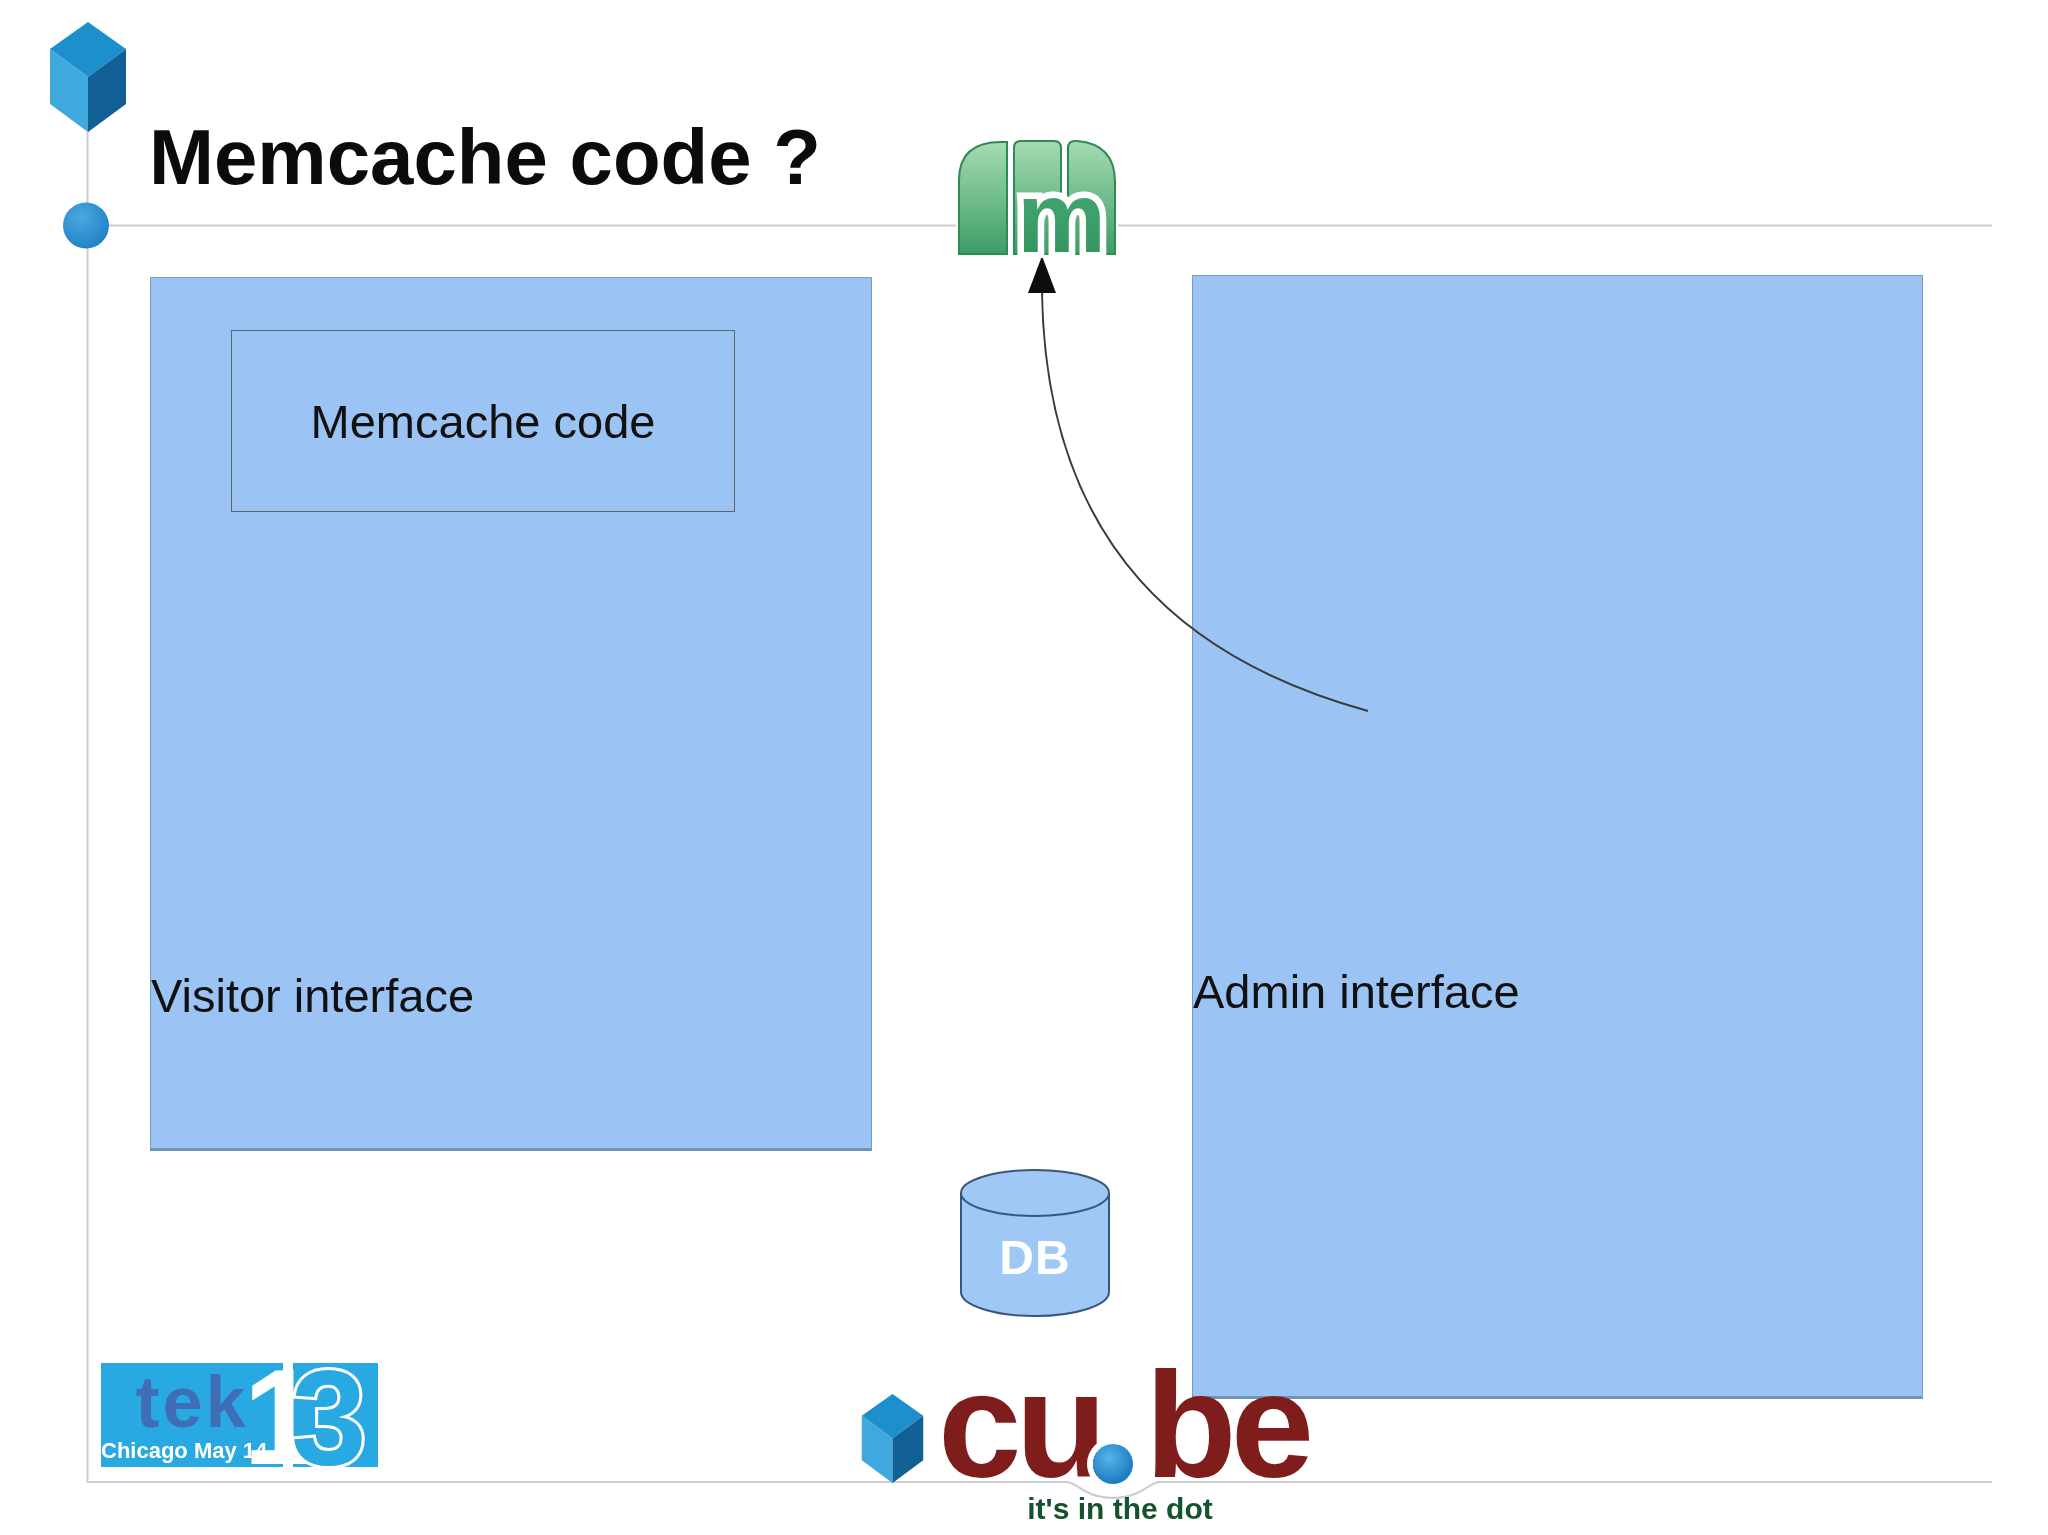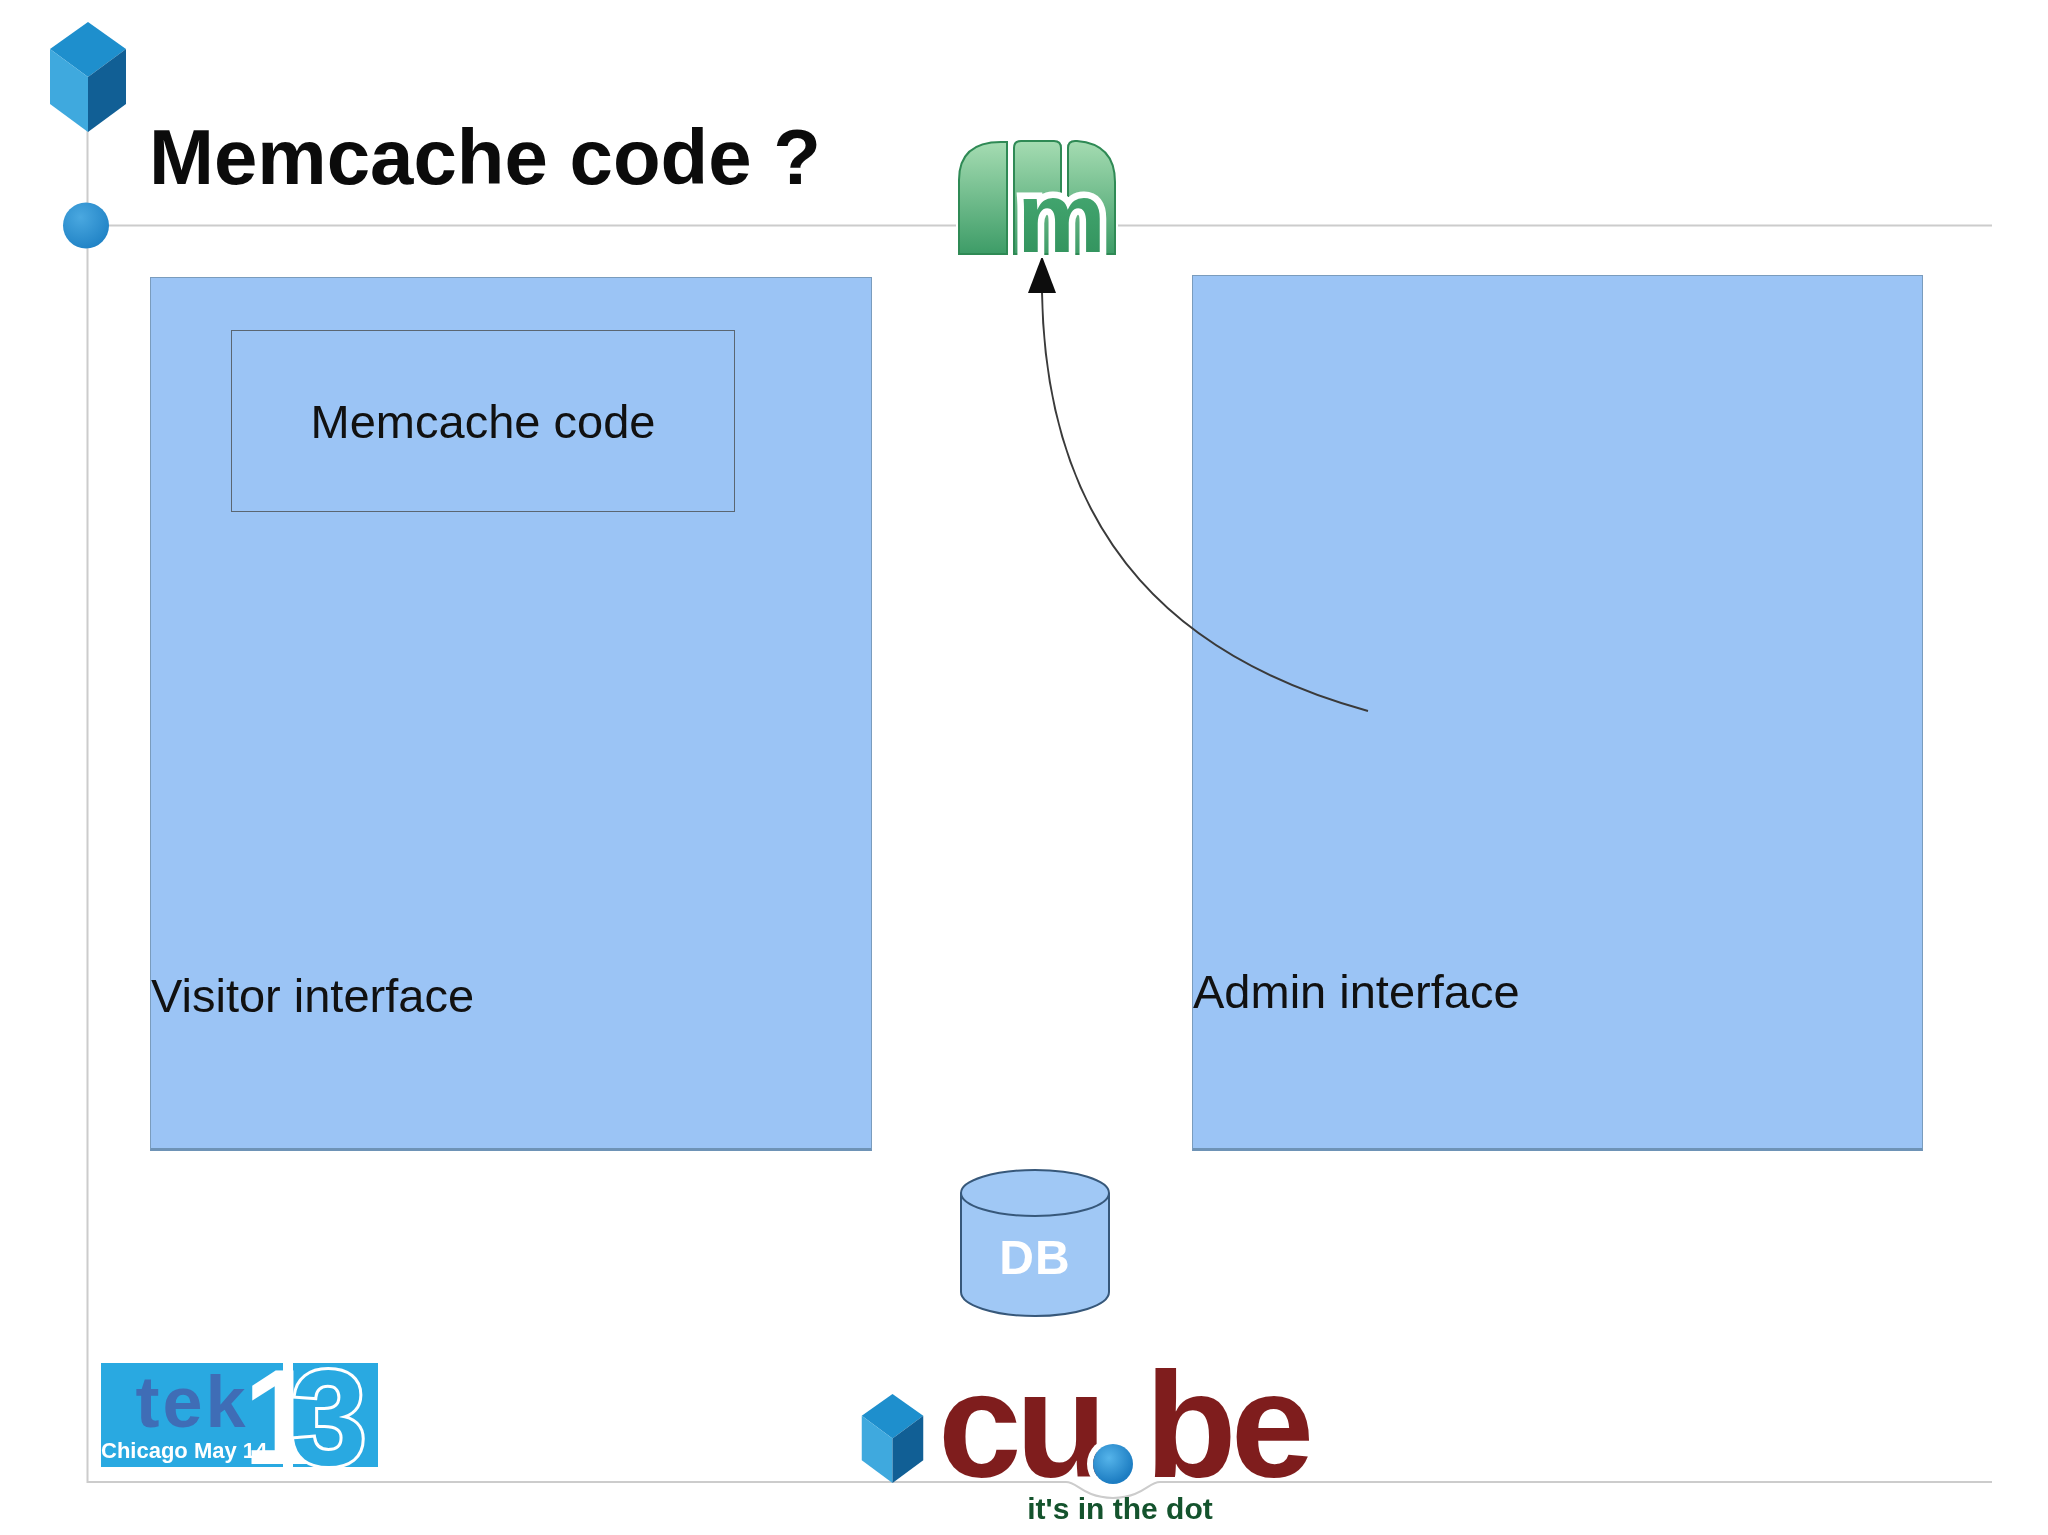--- a/index.html
+++ b/index.html
@@ -21,21 +21,21 @@
   }
 
   
   .bigbox{
     background:#9bc4f5;
     border:1px solid #7a9cbd;
     border-bottom:3px solid #6e93b6;
     box-sizing:border-box;z-index:2;
   }
   #visitor-box{left:150px;top:277px;width:722px;height:874px;}
-  #admin-box{left:1192px;top:275px;width:731px;height:876px;padding-left:9px;}
+  #admin-box{left:1192px;top:275px;width:731px;height:1124px;padding-left:9px;}
 
   #inner-box{
     left:80px;top:52px;width:504px;height:182px;
     border:1px solid #5a6672;box-sizing:border-box;
     display:flex;align-items:center;justify-content:center;
   }
   .boxlabel{
     font-size:47px;color:#111;white-space:nowrap;
   }
   .center-label{

